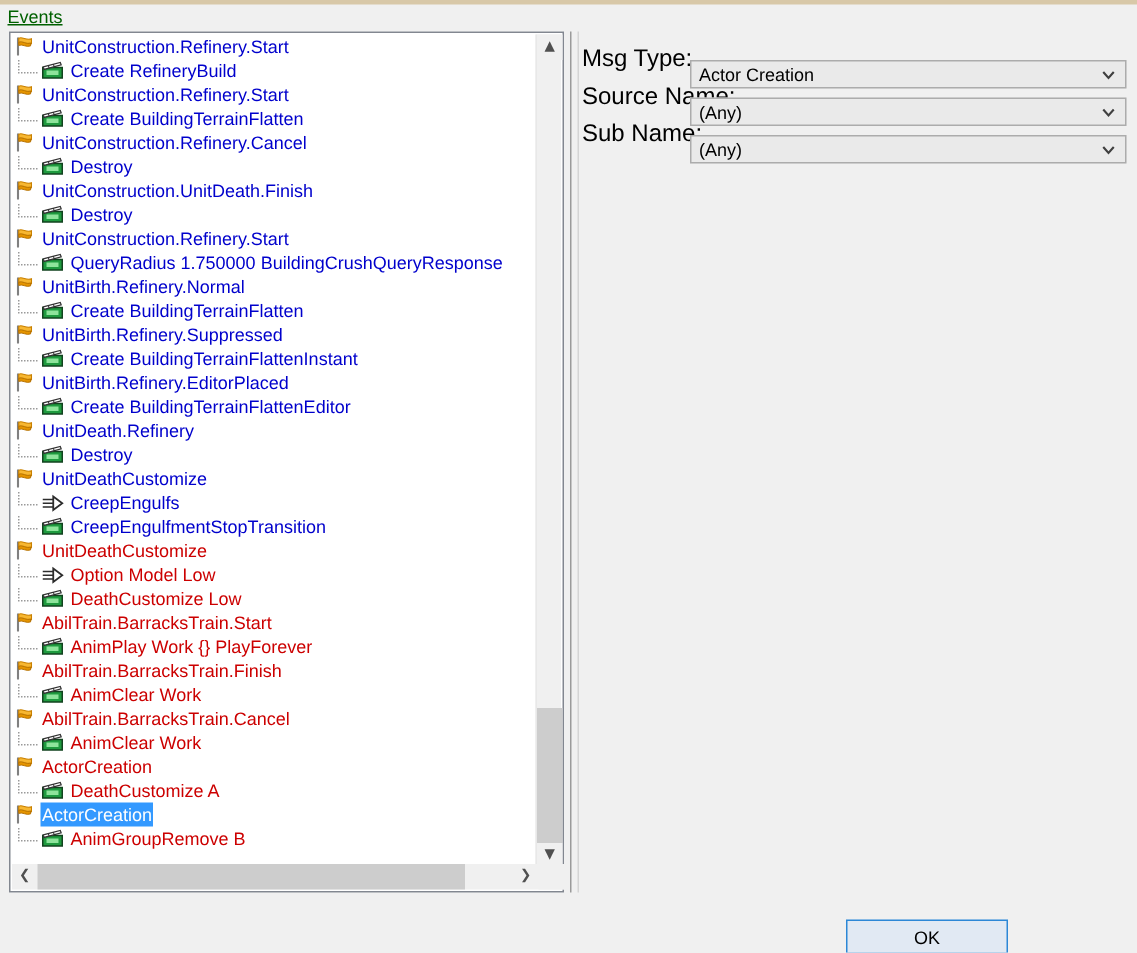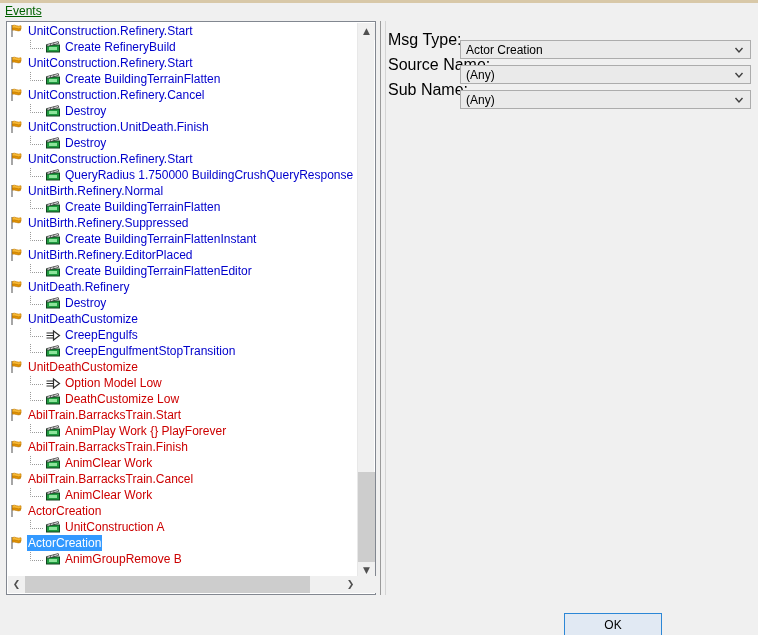--- a/index.html
+++ b/index.html
@@ -48,21 +48,21 @@
     font-size: 12px;
     font-family: "Liberation Sans", sans-serif;
   }
   .row .label {
     display: inline-block;
     vertical-align: top;
     line-height: 16px;
     padding: 0 1px;
   }
   .row.event .label { }
-  .row.action { padding-left: 18px; }
+  .row.action { }
   .c-blue { color: #0000cc; }
   .c-red  { color: #cc0000; }
   .sel .label { background: #3399ff; color: #ffffff; }
 
   
   .ico {
     display: inline-block;
     width: 18px; height: 16px;
     vertical-align: top;
     position: relative;
@@ -147,21 +147,21 @@
     white-space: nowrap;
   }
   .combo .chev {
     position: absolute; right: 5px; top: 3px;
     width: 12px; height: 12px;
   }
 
   
   .btn {
     position: absolute;
-    width: 98px; height: 23px;
+    width: 108px; height: 23px;
     font-size: 12px;
     font-family: "Liberation Sans", sans-serif;
     color: #000;
     background: #e1e1e1;
     border: 1px solid #adadad;
     box-sizing: border-box;
     display: flex; align-items: center; justify-content: center;
     cursor: default;
   }
   .btn.default {
@@ -382,21 +382,21 @@
               <path d="M4.5 1.5 C7 0.2, 9.5 3.2, 13 1.8 L13 5.2 C9.5 6.6, 7 3.6, 4.5 4.9 Z" fill="#f7b731" stroke="#c98000" stroke-width="0.7"></path>
               <path d="M4.5 4.2 C7 3.0, 9.5 5.8, 12.4 4.6 L12.4 6.6 C9.5 7.8, 7 5.2, 4.5 6.3 Z" fill="#e59400" stroke="#b06d00" stroke-width="0.6"></path>
             </svg></span><span class="label c-red">ActorCreation</span></div>
         <div class="row action"><span class="ico"><svg width="18" height="16" viewBox="0 0 18 16">
               <path d="M4.5 0 L4.5 8.5 L17 8.5" stroke="#9a9a9a" stroke-width="1" fill="none" stroke-dasharray="1 1"></path>
             </svg></span><span class="ico"><svg width="16" height="14" viewBox="0 0 16 14">
               <rect x="1.5" y="5" width="13" height="7" fill="#1f9b3f" stroke="#12431f" stroke-width="1"></rect>
               <rect x="4" y="7" width="8" height="3" fill="#8ee49b"></rect>
               <path d="M1.8 4.6 L13.2 1.6 L13.8 3.3 L2.4 6.3 Z" fill="#ffffff" stroke="#333" stroke-width="0.8"></path>
               <path d="M5.2 3.6 L5.8 5.6 M8.6 2.7 L9.2 4.7" stroke="#333" stroke-width="0.7"></path>
-            </svg></span><span class="label c-red">UnitConstruction A</span></div>
+            </svg></span><span class="label c-red">DeathCustomize A</span></div>
         <div class="row event sel"><span class="ico"><svg width="16" height="14" viewBox="0 0 16 14">
               <path d="M4 1 L4 13" stroke="#808080" stroke-width="1.4" fill="none"></path>
               <path d="M4.5 1.5 C7 0.2, 9.5 3.2, 13 1.8 L13 5.2 C9.5 6.6, 7 3.6, 4.5 4.9 Z" fill="#f7b731" stroke="#c98000" stroke-width="0.7"></path>
               <path d="M4.5 4.2 C7 3.0, 9.5 5.8, 12.4 4.6 L12.4 6.6 C9.5 7.8, 7 5.2, 4.5 6.3 Z" fill="#e59400" stroke="#b06d00" stroke-width="0.6"></path>
             </svg></span><span class="label c-red">ActorCreation</span></div>
         <div class="row action"><span class="ico"><svg width="18" height="16" viewBox="0 0 18 16">
               <path d="M4.5 0 L4.5 8.5 L17 8.5" stroke="#9a9a9a" stroke-width="1" fill="none" stroke-dasharray="1 1"></path>
             </svg></span><span class="ico"><svg width="16" height="14" viewBox="0 0 16 14">
               <rect x="1.5" y="5" width="13" height="7" fill="#1f9b3f" stroke="#12431f" stroke-width="1"></rect>
               <rect x="4" y="7" width="8" height="3" fill="#8ee49b"></rect>

